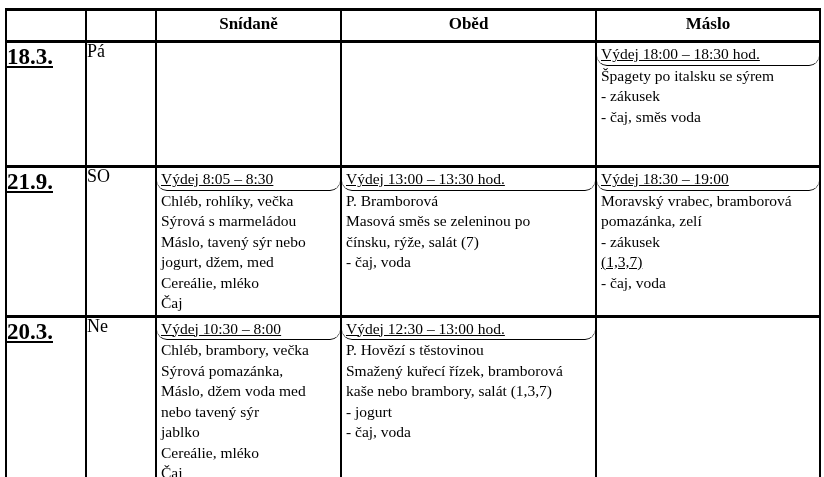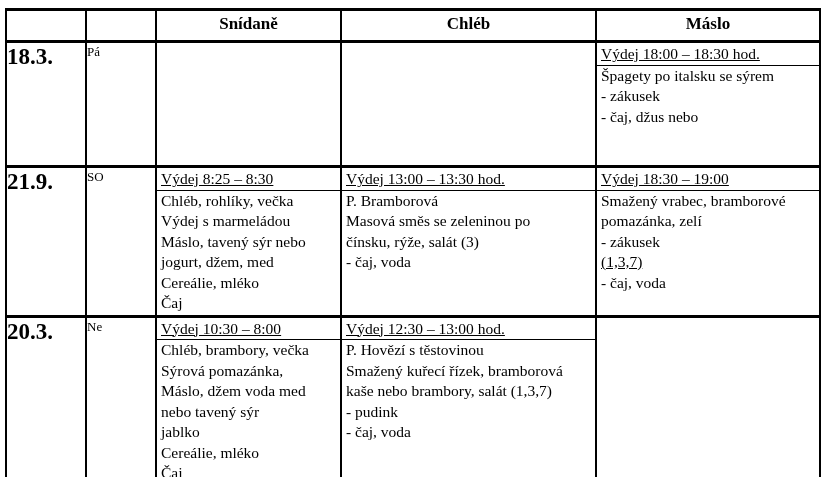--- a/index.html
+++ b/index.html
@@ -38,31 +38,33 @@
     font-weight: bold;
     font-size: 17px;
     padding-top: 3px;
     margin-left: 44px;
   }
   td.date-cell {
     font-weight: bold;
     font-size: 23px;
     line-height: 26px;
     padding: 2px 0 0 6px;
+    text-decoration: underline;
   }
   td.day-cell {
-    font-size: 13px;
+    font-size: 18px;
     line-height: 15px;
     padding: 2px 0 0 4px;
   }
   .ln, .mh {
     font-size: 15.5px;
     line-height: 20.5px;
     padding: 0 3px 0 4px;
     white-space: nowrap;
+    border-radius: 10px;
   }
   .mh {
     border-bottom: 1px solid #000;
   }
   .u {
     text-decoration: underline;
   }
 </style>
 </head>
 <body>
@@ -75,59 +77,59 @@
       <col style="width:185px">
       <col style="width:255px">
       <col style="width:224px">
     </colgroup>
 
     <tbody>
         <tr class="head">
       <td></td>
       <td></td>
       <td>Snídaně</td>
-      <td>Chléb</td>
+      <td>Oběd</td>
       <td>Máslo</td>
     </tr>
 
     <tr style="height:125px">
       <td class="date-cell">18.3.</td>
       <td class="day-cell">Pá</td>
       <td></td>
       <td></td>
       <td>
         <div class="mh"><span class="u">Výdej 18:00 – 18:30 hod.</span></div>
         <div class="ln">Špagety po italsku se sýrem</div>
         <div class="ln">- zákusek</div>
-        <div class="ln">- čaj, džus nebo</div>
+        <div class="ln">- čaj, směs voda</div>
       </td>
     </tr>
 
     <tr style="height:145px">
       <td class="date-cell">21.9.</td>
       <td class="day-cell">SO</td>
       <td>
-        <div class="mh"><span class="u">Výdej 8:25 – 8:30</span></div>
+        <div class="mh"><span class="u">Výdej 8:05 – 8:30</span></div>
         <div class="ln">Chléb, rohlíky, večka</div>
-        <div class="ln">Výdej s marmeládou</div>
+        <div class="ln">Sýrová s marmeládou</div>
         <div class="ln">Máslo, tavený sýr nebo</div>
         <div class="ln">jogurt, džem, med</div>
         <div class="ln">Cereálie, mléko</div>
         <div class="ln">Čaj</div>
       </td>
       <td>
         <div class="mh"><span class="u">Výdej 13:00 – 13:30 hod.</span></div>
         <div class="ln">P. Bramborová</div>
         <div class="ln">Masová směs se zeleninou po</div>
-        <div class="ln">čínsku, rýže, salát (3)</div>
+        <div class="ln">čínsku, rýže, salát (7)</div>
         <div class="ln">- čaj, voda</div>
       </td>
       <td>
         <div class="mh"><span class="u">Výdej 18:30 – 19:00</span></div>
-        <div class="ln">Smažený vrabec, bramborové</div>
+        <div class="ln">Moravský vrabec, bramborová</div>
         <div class="ln">pomazánka, zelí</div>
         <div class="ln">- zákusek</div>
         <div class="ln u">(1,3,7)</div>
         <div class="ln">- čaj, voda</div>
       </td>
     </tr>
 
     <tr style="height:163px">
       <td class="date-cell">20.3.</td>
       <td class="day-cell">Ne</td>
@@ -139,20 +141,20 @@
         <div class="ln">nebo tavený sýr</div>
         <div class="ln">jablko</div>
         <div class="ln">Cereálie, mléko</div>
         <div class="ln">Čaj</div>
       </td>
       <td>
         <div class="mh"><span class="u">Výdej 12:30 – 13:00 hod.</span></div>
         <div class="ln">P. Hovězí s těstovinou</div>
         <div class="ln">Smažený kuřecí řízek, bramborová</div>
         <div class="ln">kaše nebo brambory, salát (1,3,7)</div>
-        <div class="ln">- pudink</div>
+        <div class="ln">- jogurt</div>
         <div class="ln">- čaj, voda</div>
       </td>
       <td></td>
     </tr>
   </tbody>
     </table>
 </div>
 
 </body></html>

